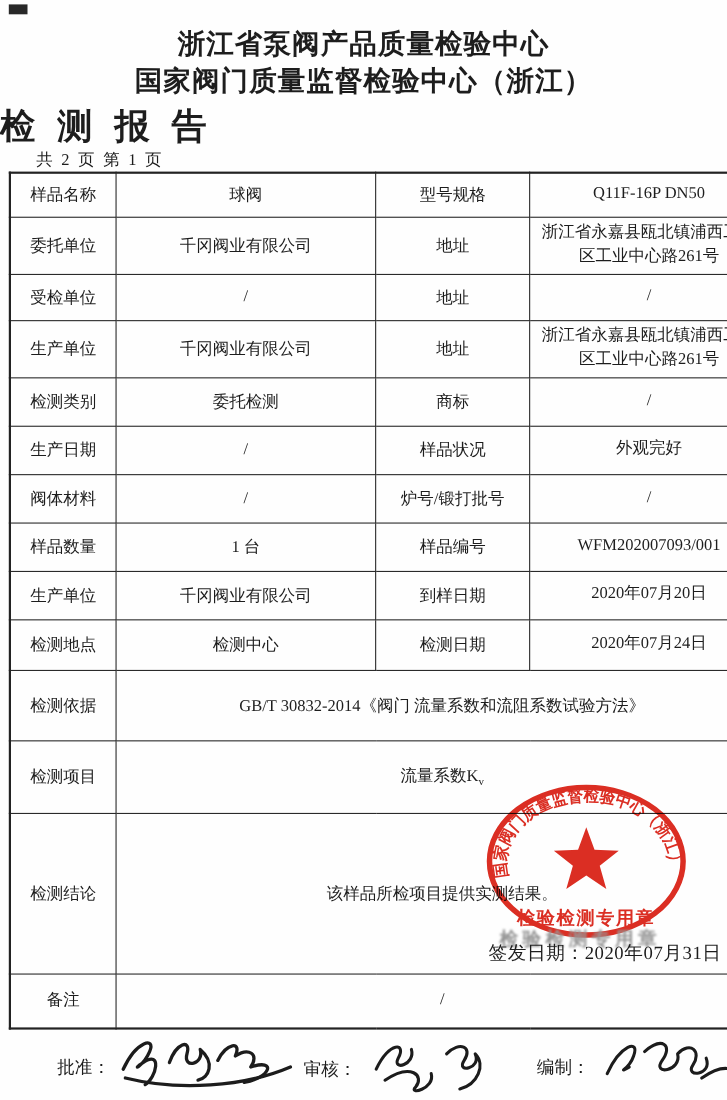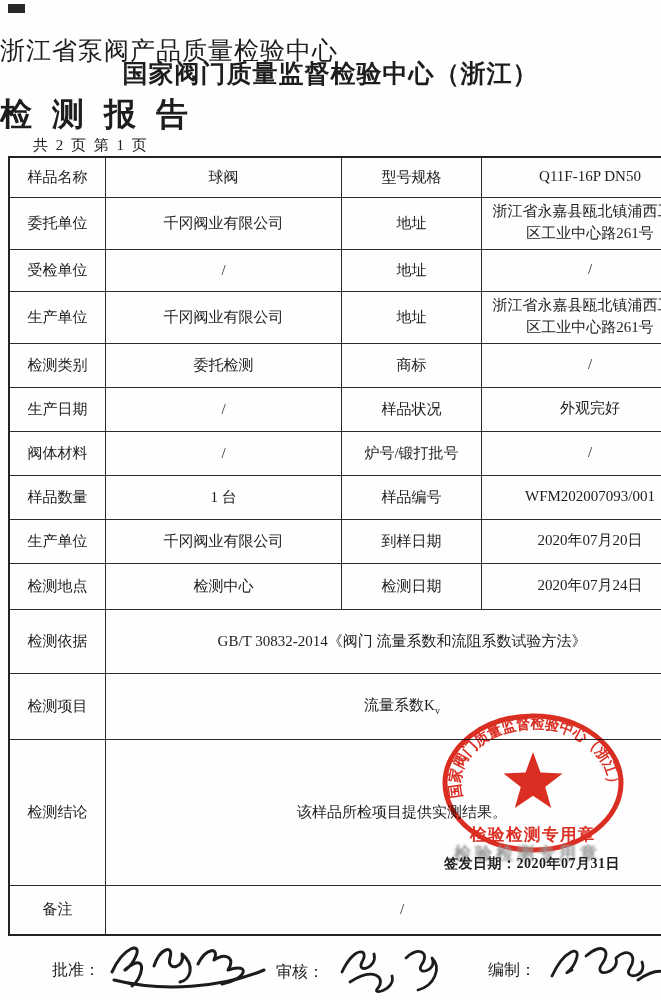--- a/index.html
+++ b/index.html
@@ -1,21 +1,21 @@
 <!DOCTYPE html>
 <html><head>
 <meta charset="utf-8">
 <style>
   html,body{margin:0;padding:0;background:#ffffff;}
   .page{
     position:relative;width:661px;height:1000px;background:#fefefe;
     font-family:"Liberation Serif","DejaVu Serif",serif;color:#1d1d1d;overflow:hidden;
   }
   .artifact{position:absolute;left:8px;top:4px;width:17px;height:9px;background:#111;opacity:.9;}
-  .t1{position:absolute;top:34px;left:0;width:100%;text-align:left;font-size:25px;font-weight:normal;letter-spacing:1px;}
+  .t1{position:absolute;top:23px;left:0;width:100%;text-align:center;font-size:25px;font-weight:bold;letter-spacing:1px;}
   .t2{position:absolute;top:57px;left:0;width:100%;text-align:center;font-size:25px;font-weight:bold;letter-spacing:1px;}
   .t3{position:absolute;top:93px;left:0;width:100%;text-align:left;font-size:32px;font-weight:bold;letter-spacing:6px;}
   .meta{position:absolute;top:136px;left:33px;right:30px;display:flex;justify-content:space-between;font-size:15px;}
   .meta .right{letter-spacing:2px;}
   table.grid{
     position:absolute;left:8px;top:156px;width:645px;border-collapse:collapse;
     table-layout:fixed;border:2.5px solid #222;
   }
   table.grid td{
     border:1.6px solid #2a2a2a;font-size:15px;text-align:center;vertical-align:middle;
@@ -27,21 +27,21 @@
   td.v2{width:206px;font-size:14.5px;line-height:1.45;}
   td.merged{text-align:center;}
   td.topleft{text-align:left;vertical-align:top;padding:8px 10px;}
   .sub{font-size:10px;vertical-align:sub;}
   .stampwrap{position:absolute;left:436px;top:711px;width:196px;height:152px;mix-blend-mode:multiply;}
   .stamp-svg{position:absolute;left:0;top:0;}
   .stamp-shadow{
     position:absolute;left:18px;top:131px;width:180px;font-size:17px;font-weight:bold;
     color:#979797;letter-spacing:4px;filter:blur(1px);white-space:nowrap;
   }
-  .signdate{position:absolute;left:444px;top:855px;font-size:14px;letter-spacing:.5px;white-space:nowrap;font-weight:bold;}
+  .signdate{position:absolute;left:444px;top:855px;font-size:17px;letter-spacing:.5px;white-space:nowrap;}
   .footer{position:absolute;left:0;top:936px;width:537px;height:64px;}
   .sigblock{position:absolute;display:flex;align-items:flex-start;}
   .sigblock .lbl{font-size:16px;margin-top:24px;white-space:nowrap;}
   .sig-svg{margin-left:2px;}
   .b1{left:52px;top:0;}
   .b2{left:276px;top:2px;justify-content:space-between;}
   .b3{left:488px;top:0;}
 </style>
 </head>
 <body>

